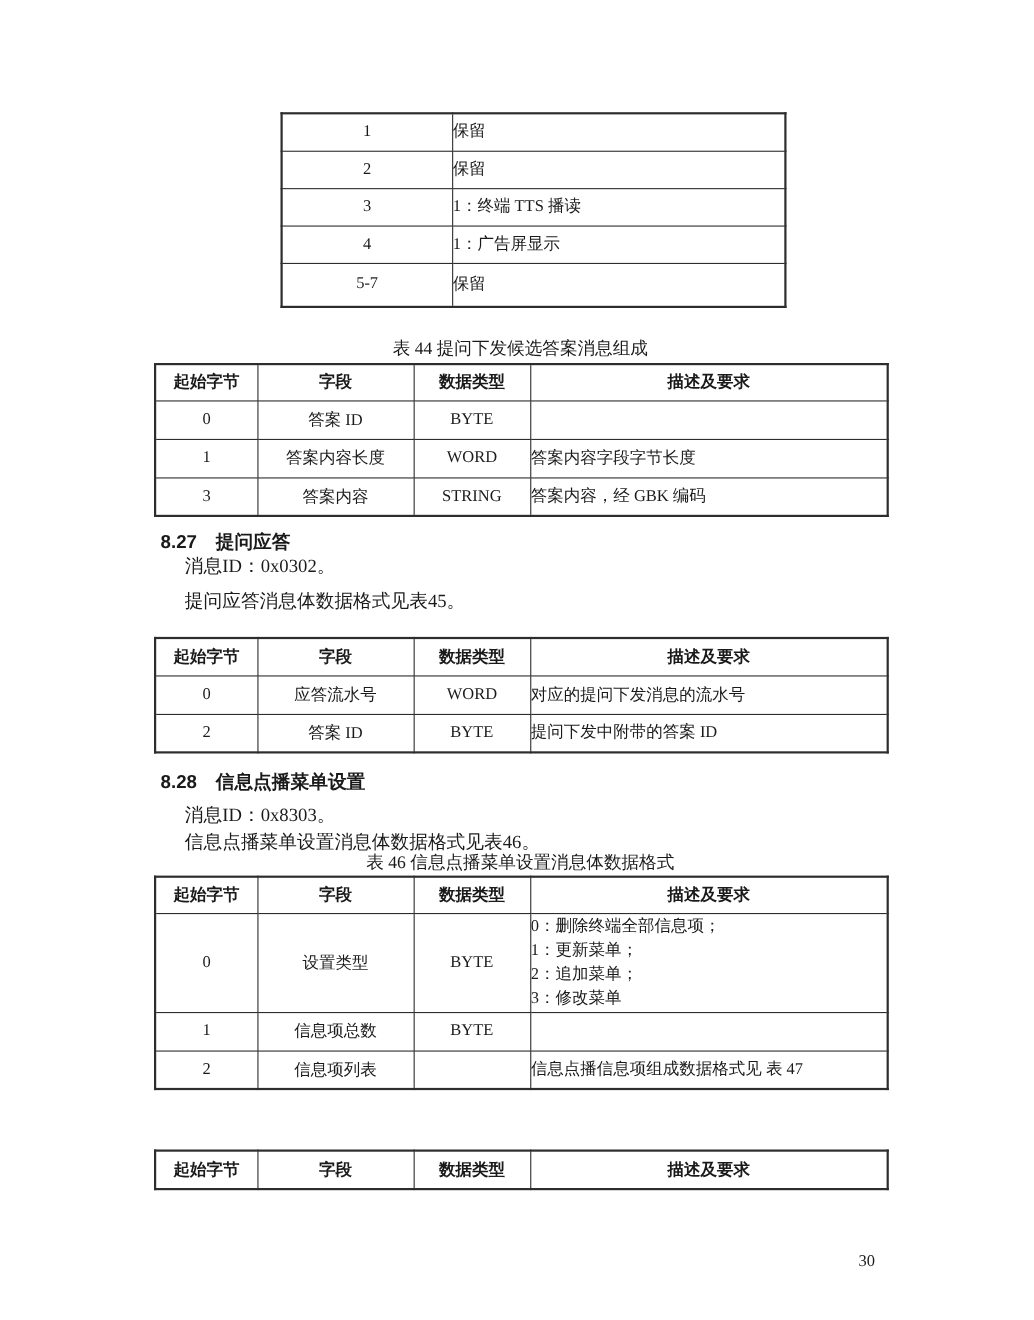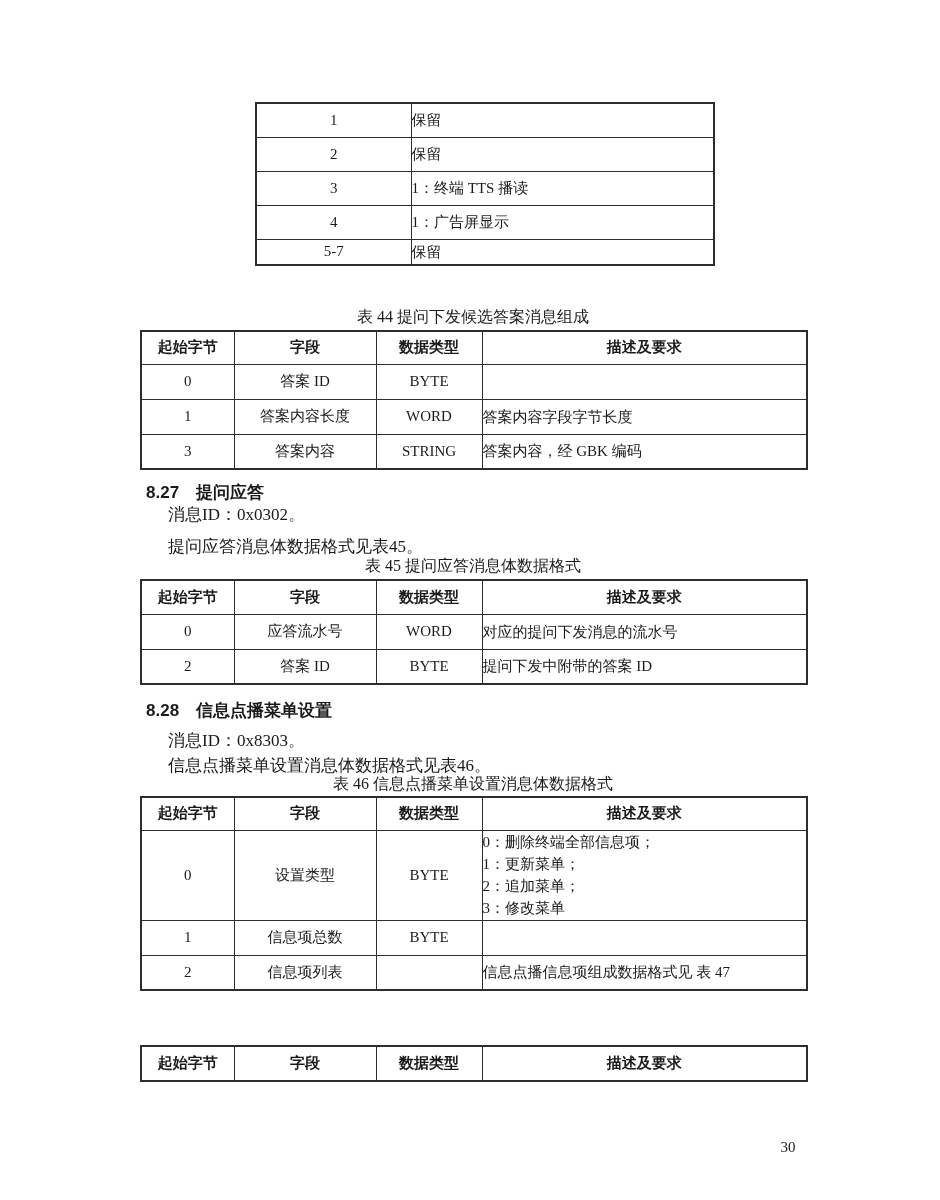--- a/index.html
+++ b/index.html
@@ -93,21 +93,21 @@
         <td class="cell-left pad13">保留</td>
       </tr>
       <tr style="height:34px">
         <td class="cell-center">3</td>
         <td class="cell-left pad13">1：终端 TTS 播读</td>
       </tr>
       <tr style="height:34px">
         <td class="cell-center">4</td>
         <td class="cell-left pad13">1：广告屏显示</td>
       </tr>
-      <tr style="height:26px">
+      <tr style="height:40px">
         <td class="cell-center">5-7</td>
         <td class="cell-left pad13">保留</td>
       </tr>
     </tbody>
   </table>
 
   <div class="tbl-caption" style="top:307px">表 44 提问下发候选答案消息组成</div>
 
   <table class="doc-table" style="left:140px; top:330px; width:666px;">
     <colgroup>
@@ -145,21 +145,20 @@
       </tr>
     </tbody>
   </table>
 
   <div class="sec-heading" style="top:481px">
     <span class="sec-num">8.27</span><span>提问应答</span>
   </div>
   <div class="body-line" style="top:503px">消息ID：0x0302。</div>
   <div class="body-line" style="top:535px">提问应答消息体数据格式见表45。</div>
 
-  <div class="tbl-caption" style="top:556px">表 45 提问应答消息体数据格式</div>
 
   <table class="doc-table" style="left:140px; top:579px; width:666px;">
     <colgroup>
         <col style="width:93px">
         <col style="width:142px">
         <col style="width:106px">
         <col style="width:325px">
       </colgroup>
     <thead>
       <tr style="height:34px">

